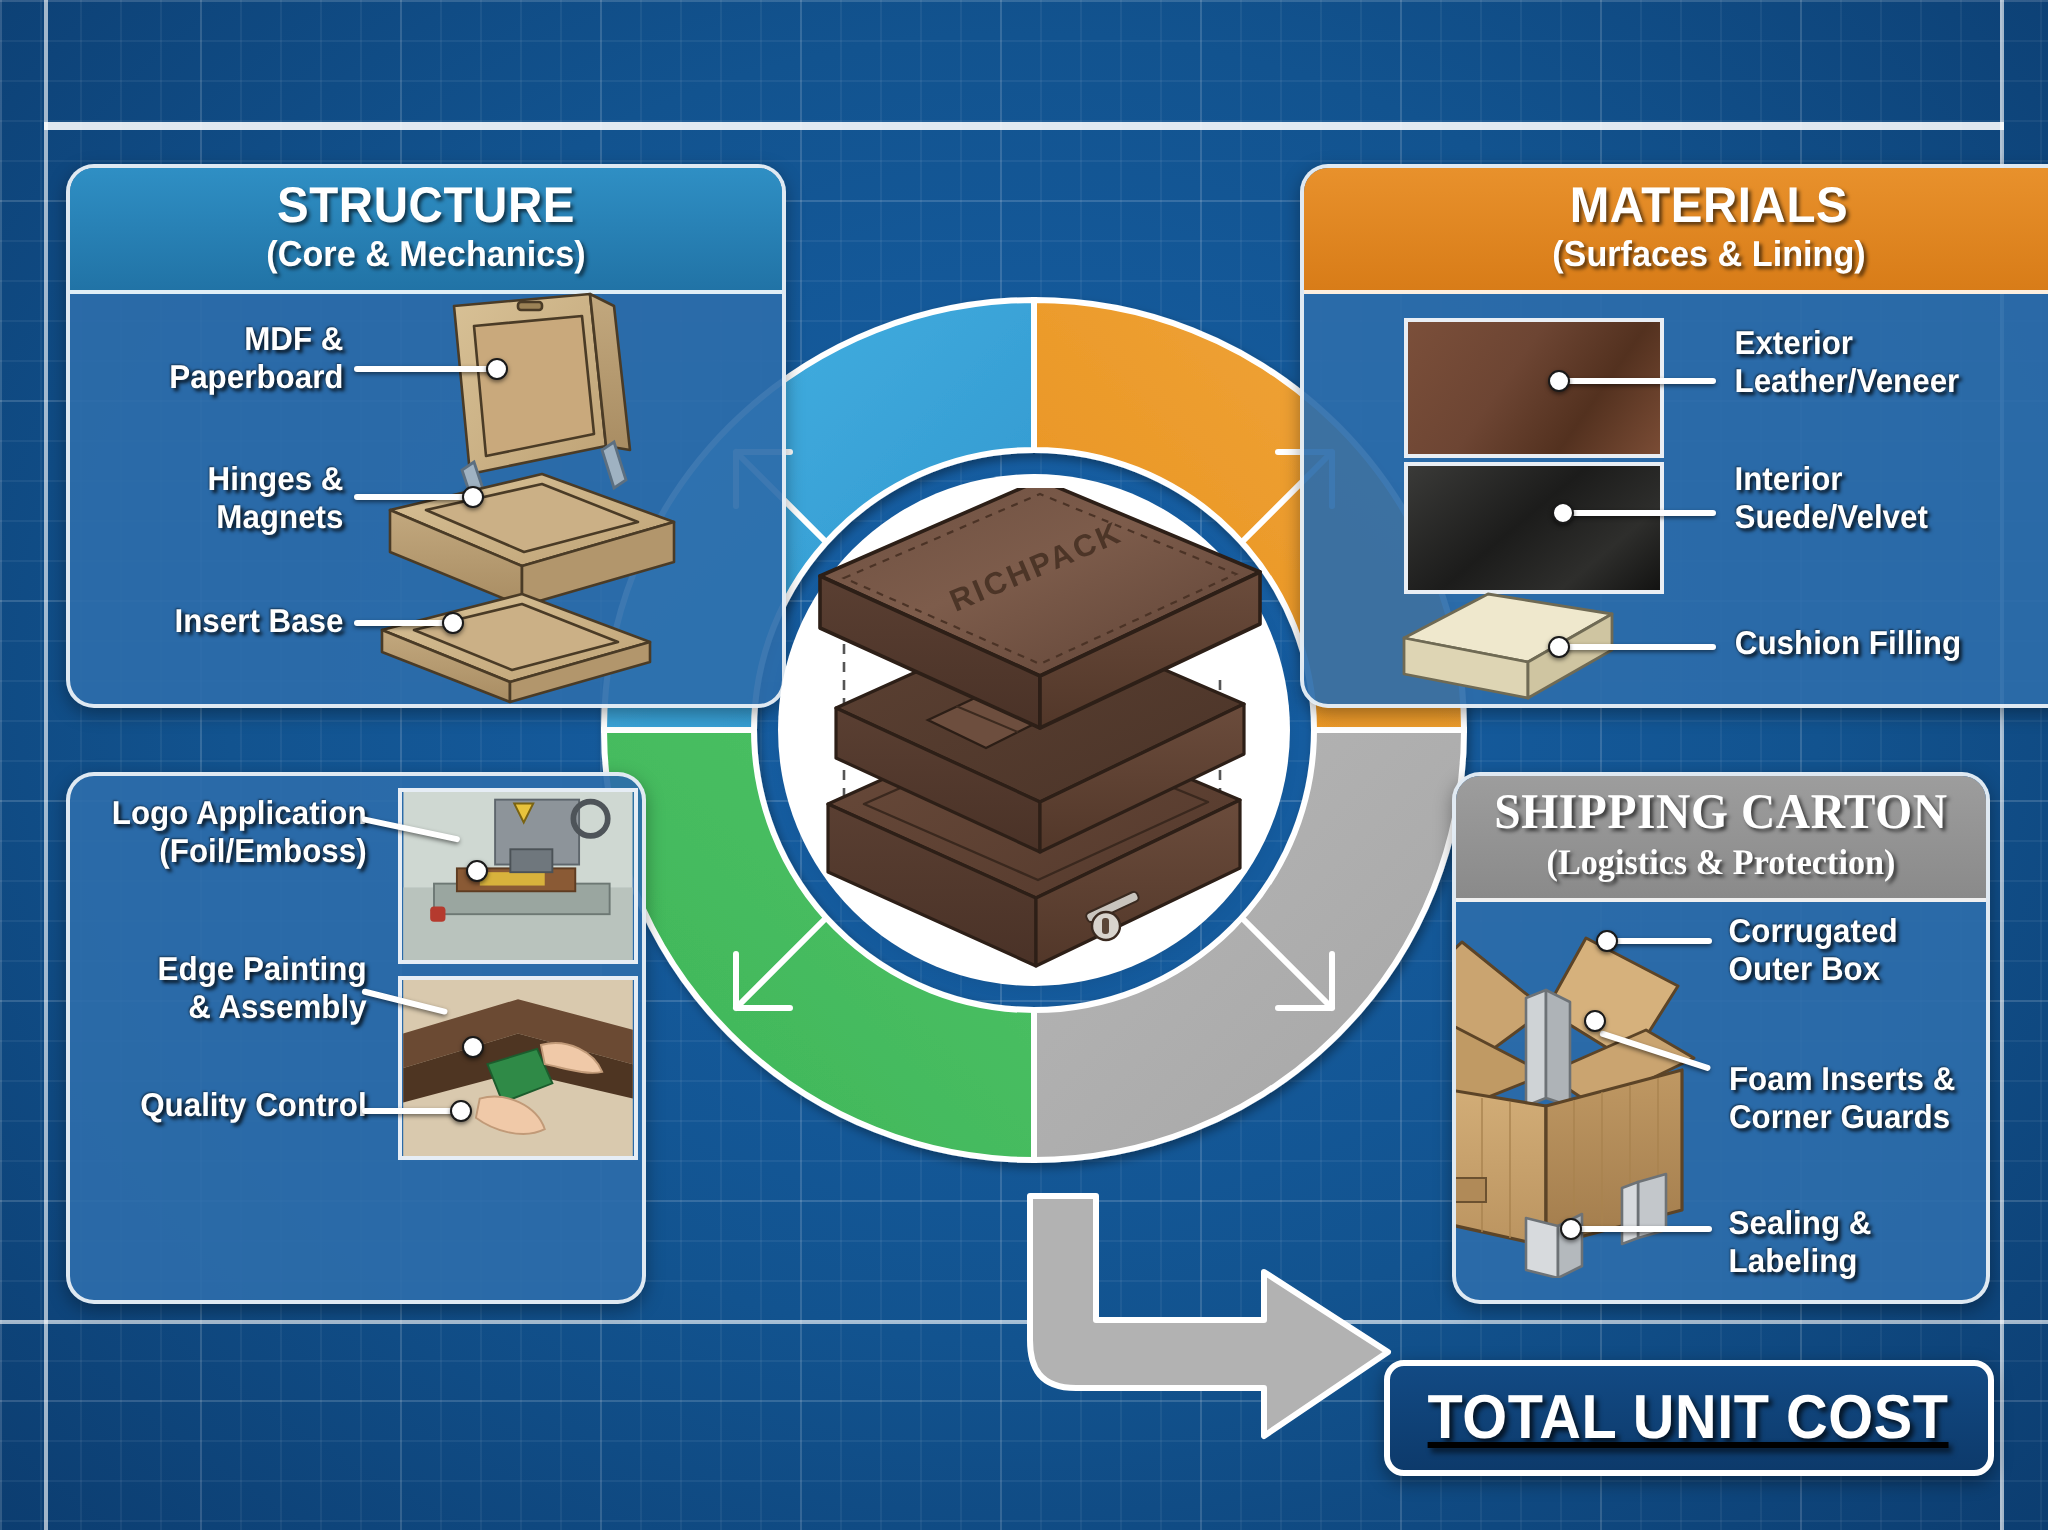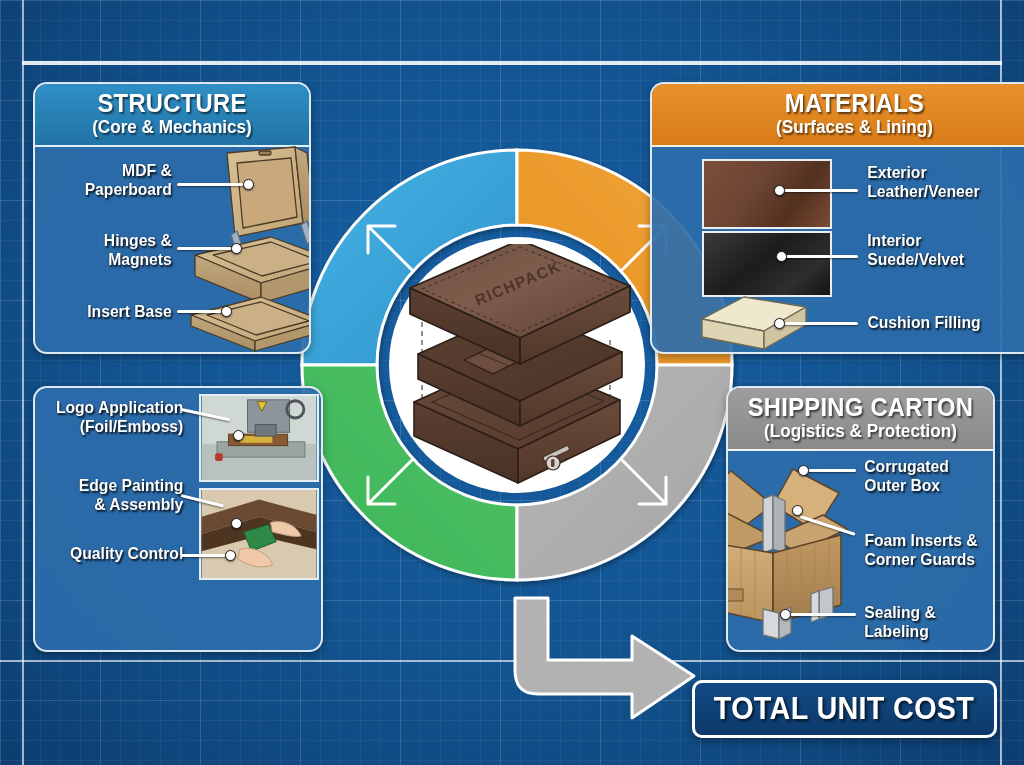--- a/index.html
+++ b/index.html
@@ -65,29 +65,29 @@
     line-height:1.04;
   }
   .panel-head .h2 {
     display:block; color:#fff; font-size:18px; font-weight:bold;
     transform:scaleX(.95);
     text-shadow:1.5px 1.5px 2px rgba(0,0,0,.6);
     line-height:1.12; margin-top:1px;
   }
   .panel-body { position:relative; width:100%; height:calc(100% - 62px); }
 
-  #panel-structure { left:33px;  top:82px;  width:278px; height:272px; }
+  #panel-structure { left:33px;  top:82px;  width:360px; height:272px; }
   #panel-materials { left:650px; top:82px;  width:409px; height:272px; }
   #panel-process   { left:33px;  top:386px; width:290px; height:266px; }
   #panel-shipping  { left:726px; top:386px; width:269px; height:266px; }
 
   #panel-structure .panel-head { background:linear-gradient(180deg,#2f8fc4,#2173a6); }
   #panel-materials .panel-head { background:linear-gradient(180deg,#e8912c,#d87c18); }
   #panel-process   .panel-head { background:linear-gradient(180deg,#35a14b,#2a833c); }
-  #panel-shipping  .panel-head { background:linear-gradient(180deg,#9d9d9d,#8a8a8a); }
+  #panel-shipping  .panel-head { background:linear-gradient(180deg,#9d9d9d,#8a8a8a);font-family:Liberation Serif, serif; }
 
   
   .cl {
     position:absolute; color:#fff; font-weight:bold; font-size:16.5px;
     line-height:1.13; transform:scaleX(.95);
     text-shadow:1.5px 1.5px 2px rgba(0,0,0,.8), -.5px -.5px 1px rgba(0,0,0,.5);
     white-space:pre-line;
   }
   .cl.r { text-align:right; }
   .cl.l { text-align:left; }
@@ -105,21 +105,21 @@
     box-shadow:0 0 0 6px #fff, 0 2px 10px rgba(0,0,0,.25);
   }
   #watchbox { position:absolute; left:392px; top:244px; width:250px; height:250px; z-index:8; }
 
   
   #total-box {
     position:absolute; left:692px; top:680px; width:305px; height:58px;
     background:linear-gradient(180deg,#124a84,#0d3a6b);
     border:3px solid #fff; border-radius:10px;
     display:flex; align-items:center; justify-content:center;
-    z-index:11; box-shadow:0 3px 9px rgba(0,0,0,.4);
+    z-index:11; box-shadow:0 3px 9px rgba(0,0,0,.4);text-decoration:underline;
   }
   #total-box span {
     color:#fff; font-weight:bold; font-size:31px; letter-spacing:.3px;
     transform:scaleX(.93);
     text-shadow:2px 2px 3px rgba(0,0,0,.7);
     white-space:nowrap;
   }
   #bottom-arrow { position:absolute; left:480px; top:592px; width:230px; height:150px; z-index:10; }
 
   .swatch { position:absolute; border:2px solid #e9eef4; }

